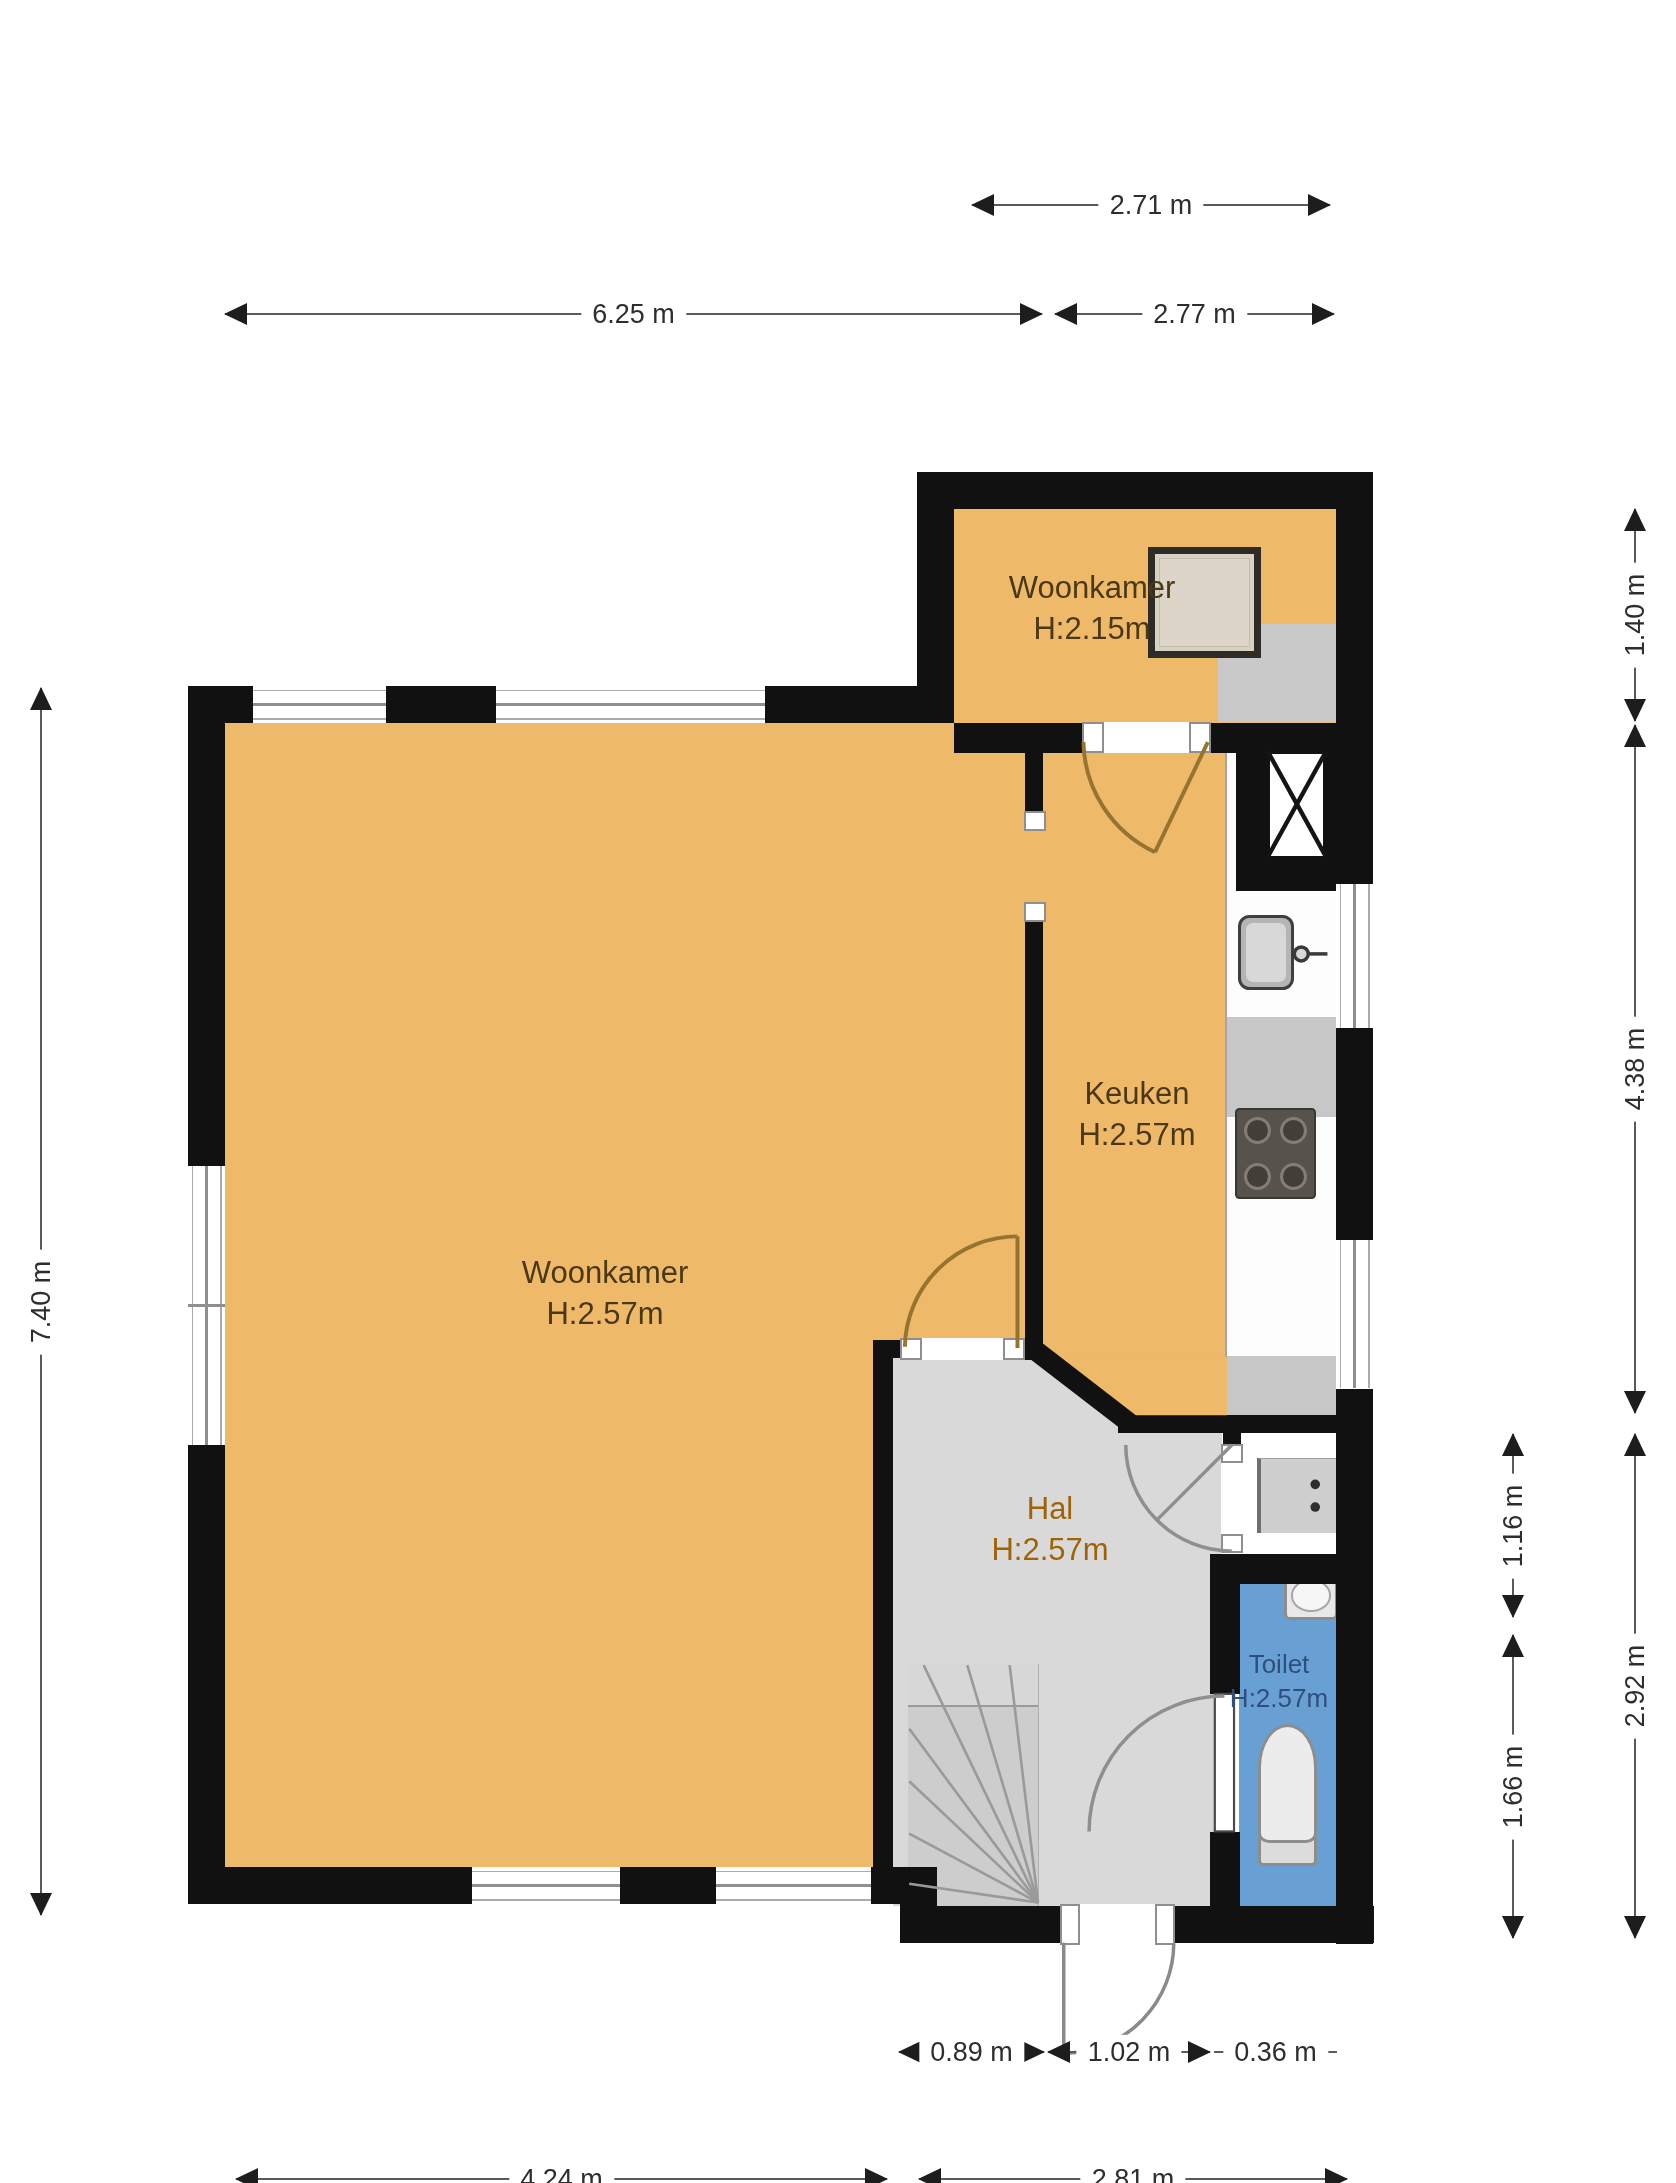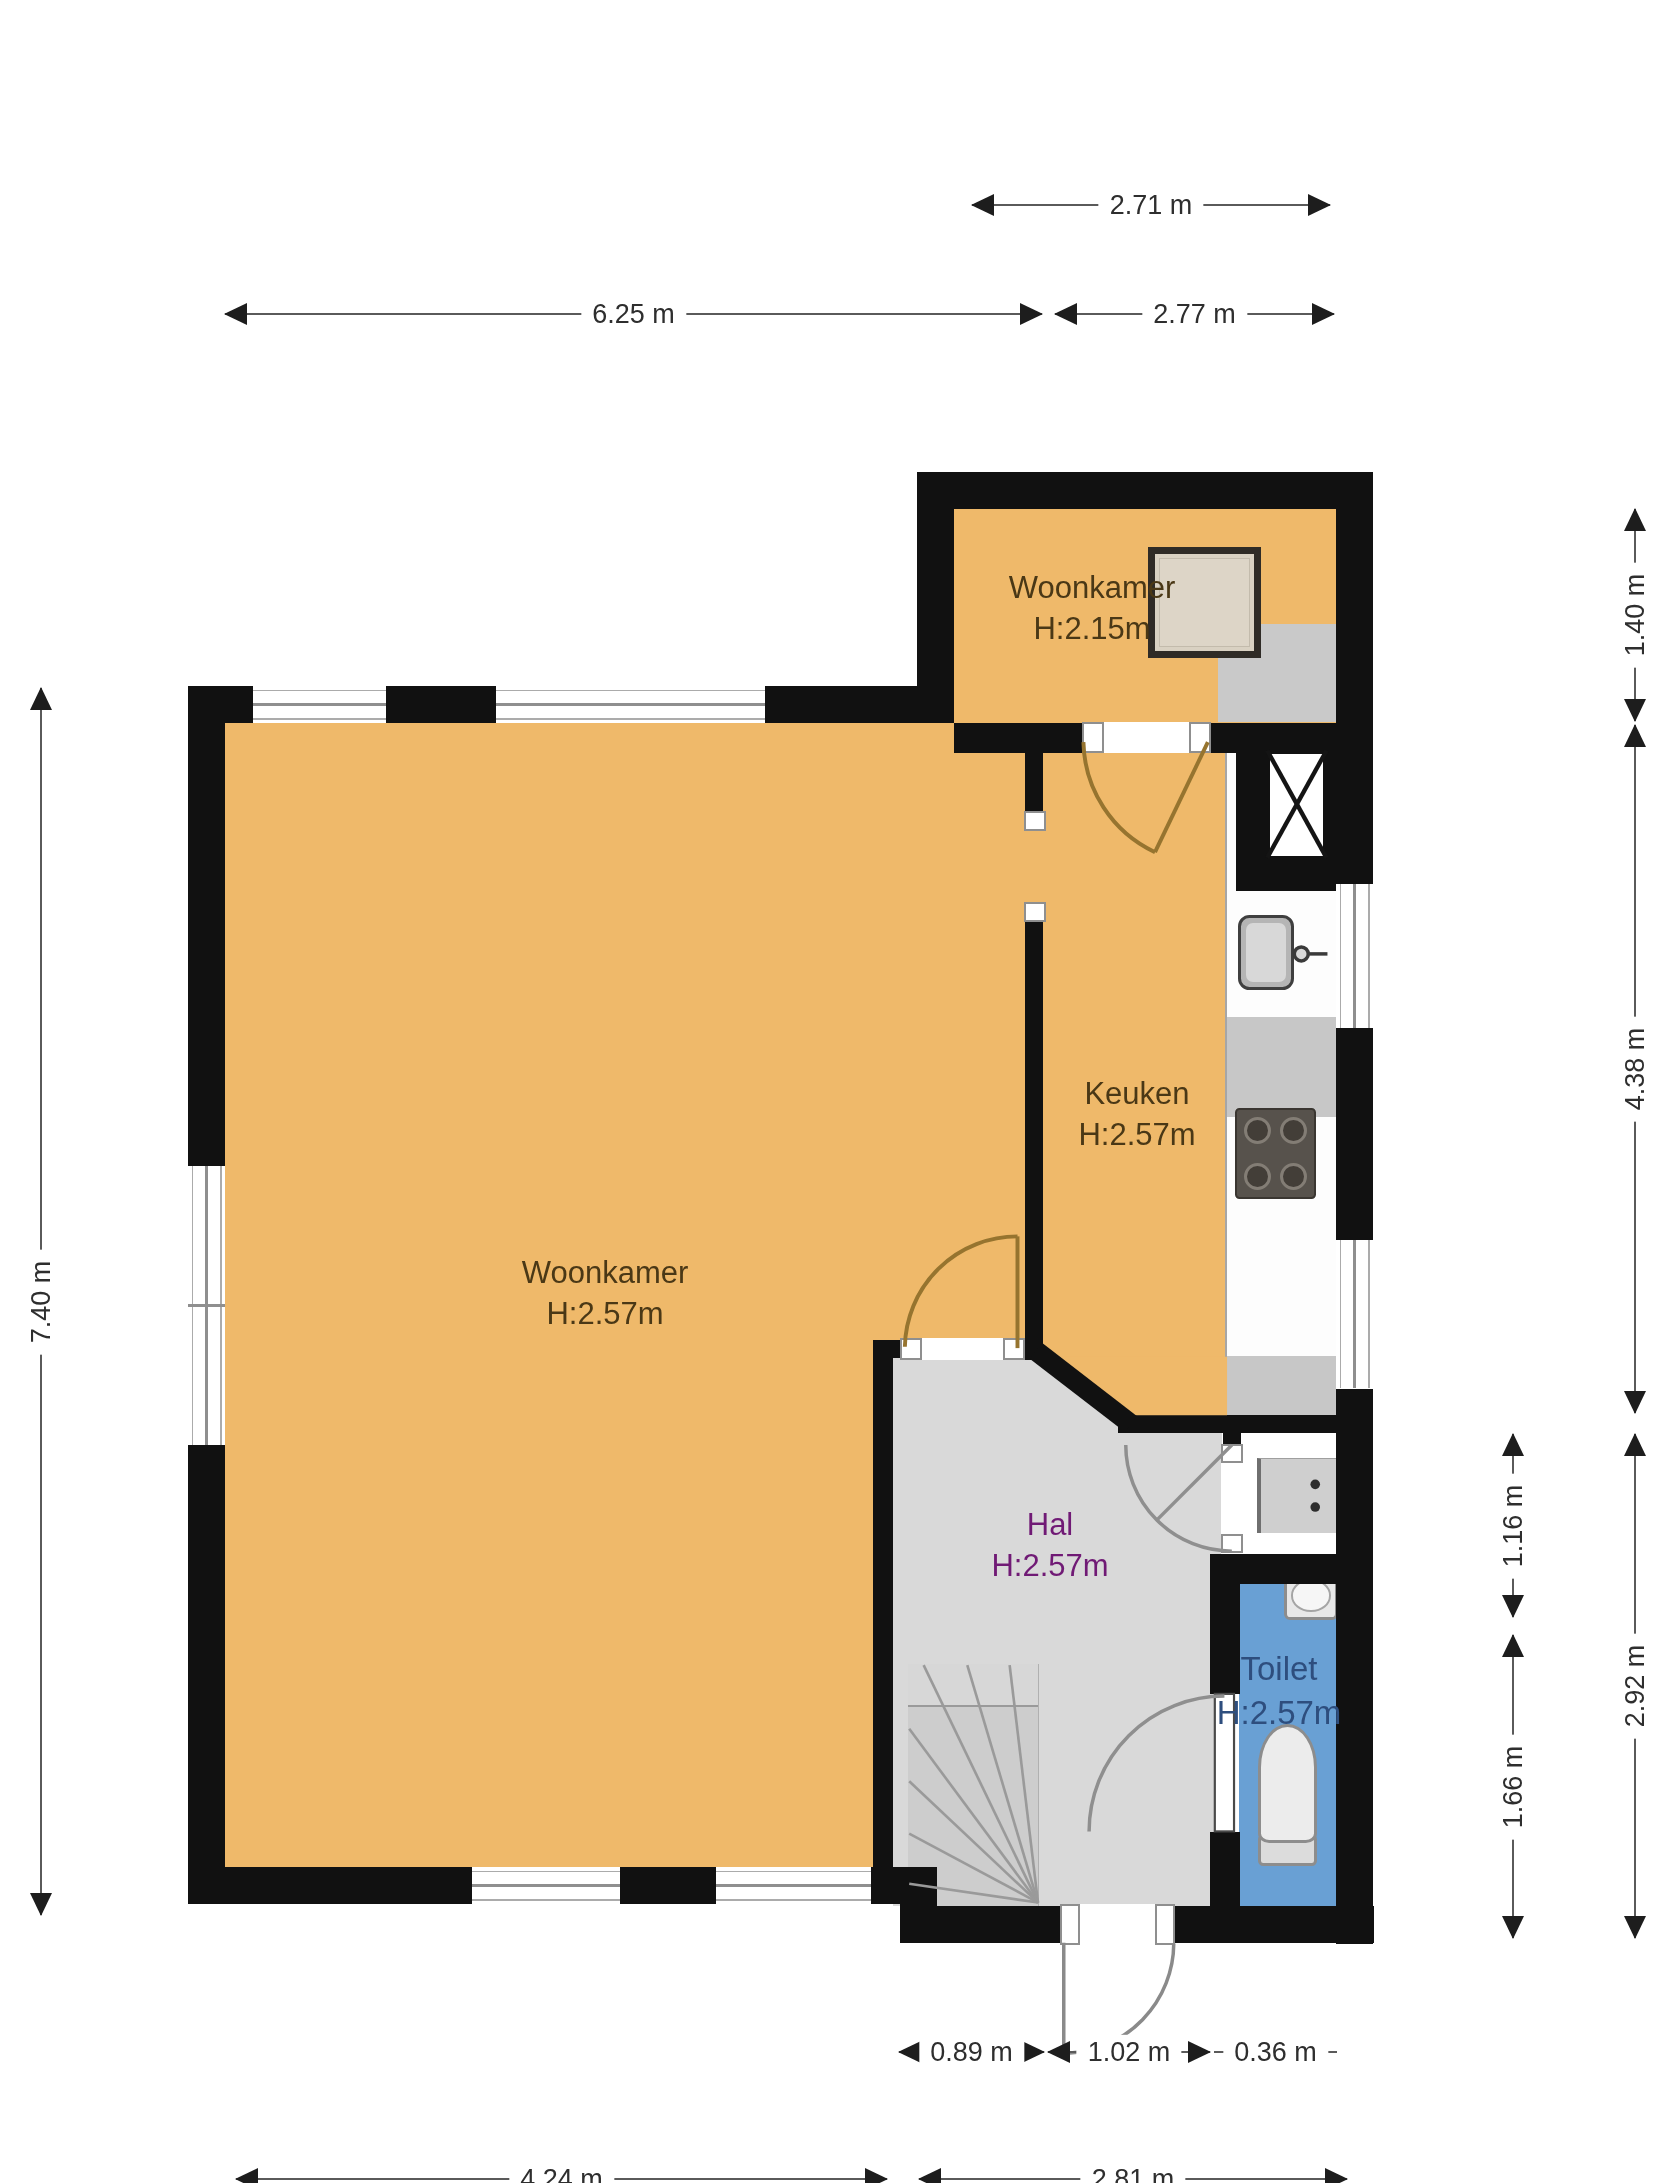--- a/index.html
+++ b/index.html
@@ -35,22 +35,22 @@
   .al{left:-0.9px;top:-11px;border-top:11px solid transparent;border-bottom:11px solid transparent;border-right:23px solid #1d1d1d;}
   .ar{right:-0.9px;top:-11px;border-top:11px solid transparent;border-bottom:11px solid transparent;border-left:23px solid #1d1d1d;}
   .au{top:-0.9px;left:-11px;border-left:11px solid transparent;border-right:11px solid transparent;border-bottom:23px solid #1d1d1d;}
   .ad{bottom:-0.9px;left:-11px;border-left:11px solid transparent;border-right:11px solid transparent;border-top:23px solid #1d1d1d;}
   .dlabel{position:absolute;background:#ffffff;font-size:27px;color:#2e2e2e;white-space:nowrap;padding:1.7px 11.4px;}
   .dimh .dlabel{left:50%;top:0;transform:translate(-50%,-50%);}
   .dimv .dlabel{left:0;top:50%;transform:translate(-50%,-50%) rotate(-90deg);}
   
   .rlabel{position:absolute;transform:translateX(-50%);text-align:center;
           font-size:31px;line-height:1.32;color:#4a3816;white-space:nowrap;}
-  .rlabel.gray{color:#701a75;margin-top:16px;}
-  .rlabel.blue{color:#2e4e7e;font-size:33px;}
+  .rlabel.gray{color:#a16207;}
+  .rlabel.blue{color:#2e4e7e;font-size:26px;}
   
   .washer{position:absolute;left:1148px;top:547px;width:113px;height:111px;box-sizing:border-box;
           border:7.9px solid #2f2b26;background:#d9d1c2;}
   .washer .in{position:absolute;left:4.4px;top:4.4px;right:4.4px;bottom:4.4px;border:1.7px solid #c3bbac;background:#ddd5c7;}
   .sink{position:absolute;left:1238px;top:915px;width:56px;height:75px;box-sizing:border-box;
         border:3.9px solid #3f3f3f;border-radius:11.4px;background:#b5b5b5;}
   .sink .in{position:absolute;left:5.2px;top:5.2px;right:5.2px;bottom:5.2px;border-radius:7px;background:#d8d8d8;}
   .stove{position:absolute;left:1235px;top:1108px;width:81px;height:91px;box-sizing:border-box;
          border:2.2px solid #3a3631;border-radius:4.4px;background:#57524c;}
   .burner{position:absolute;width:27px;height:27px;border-radius:50%;background:#433e38;border:3.1px solid #837d75;box-sizing:border-box;}

